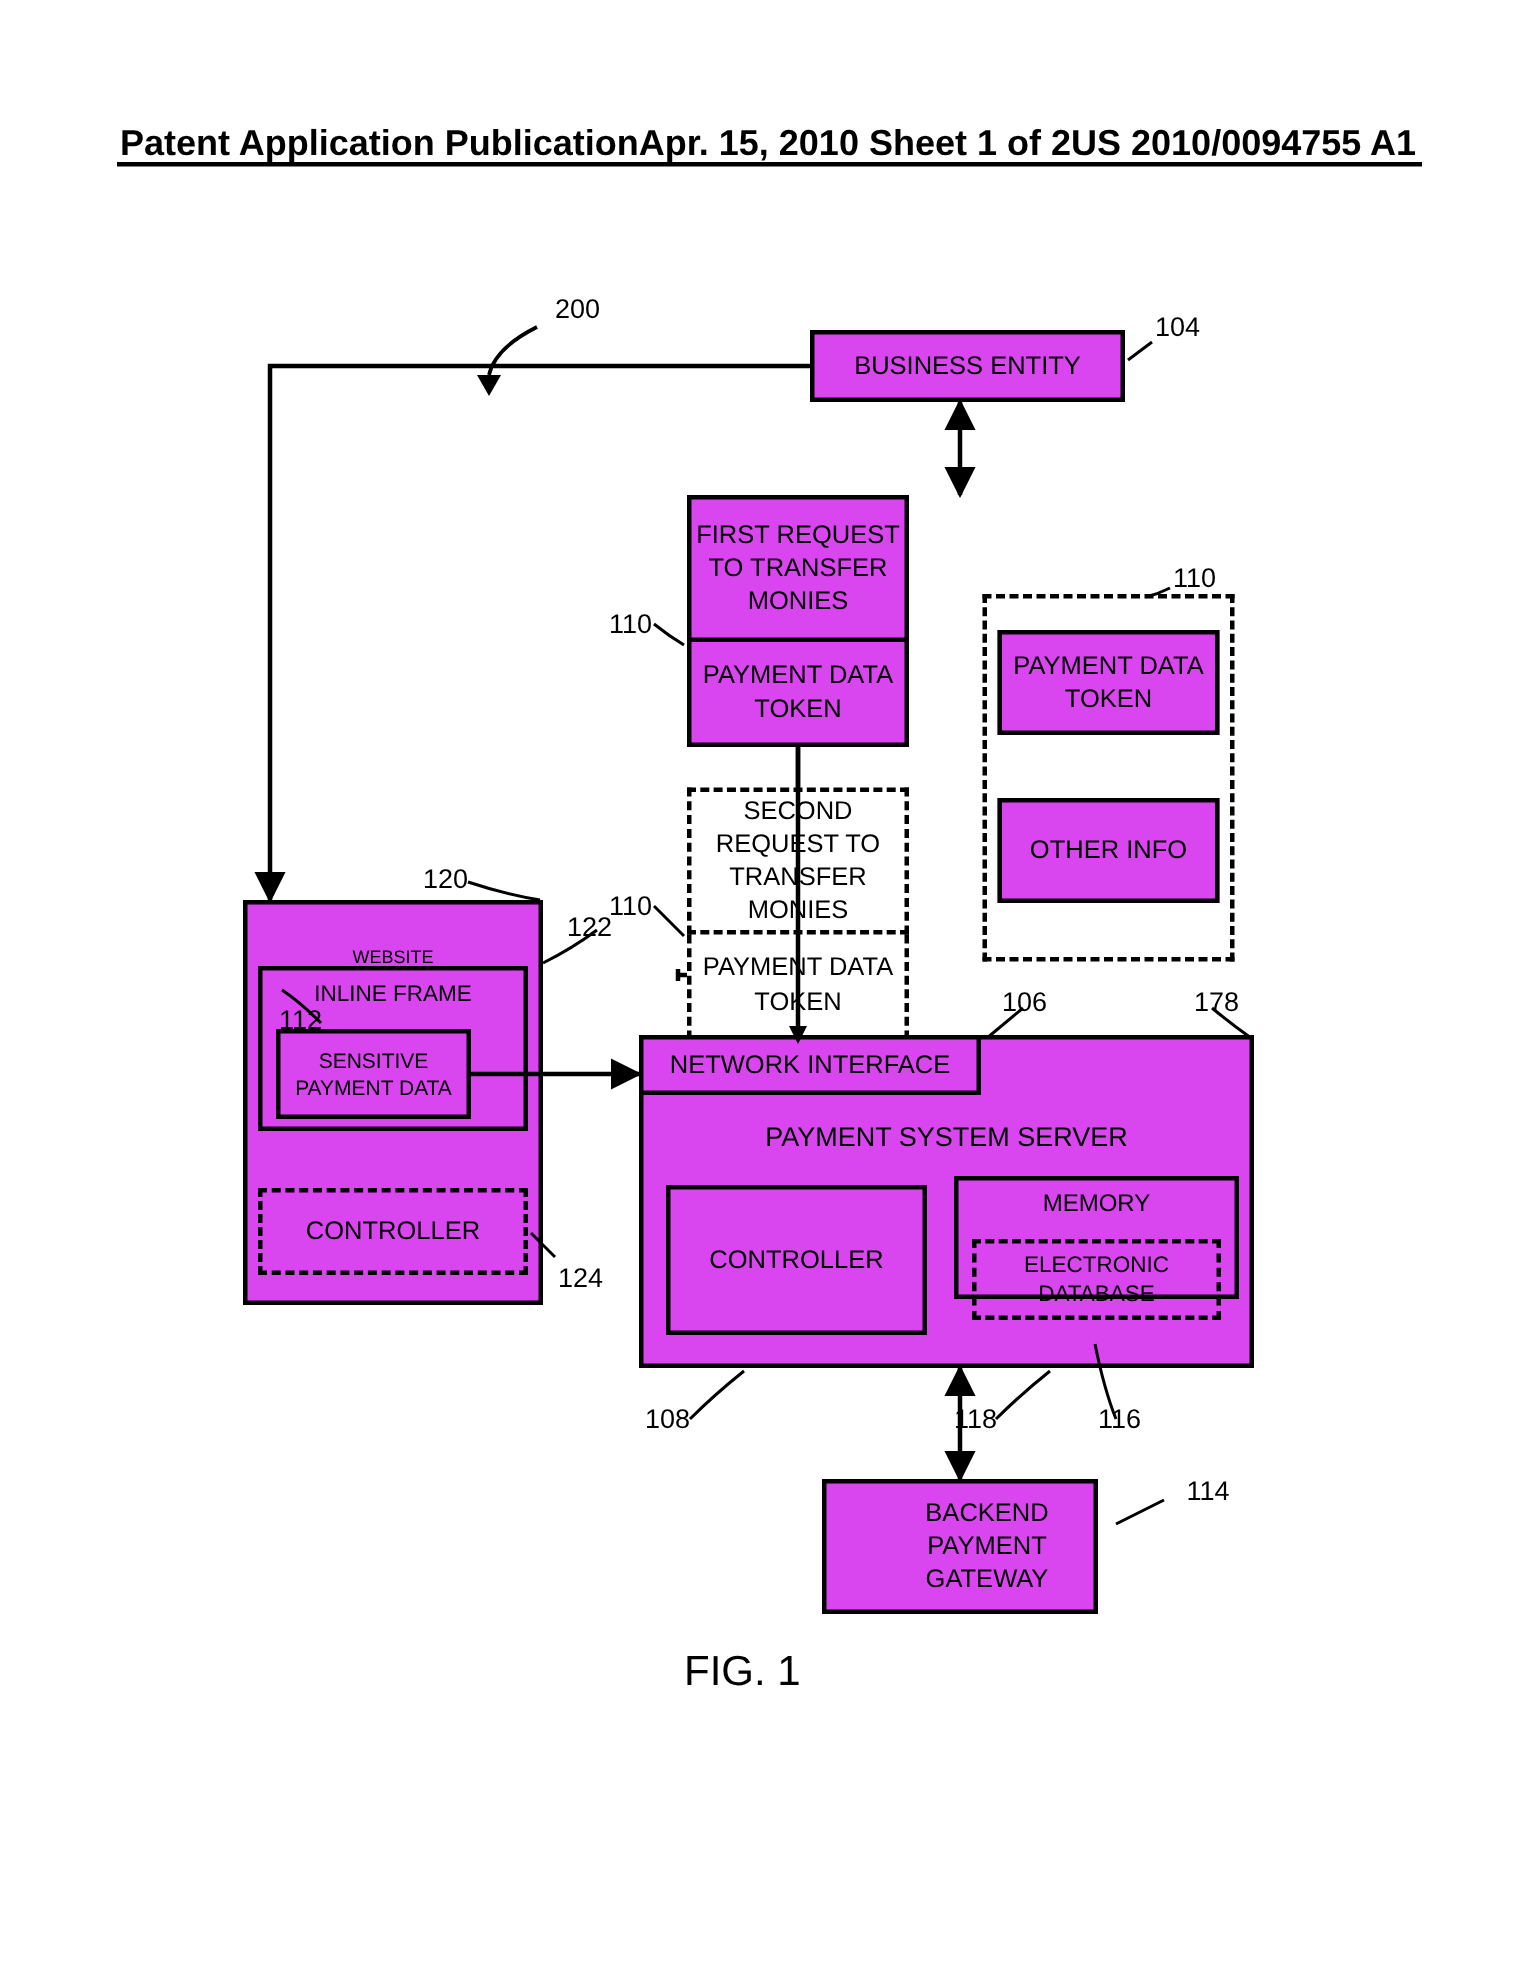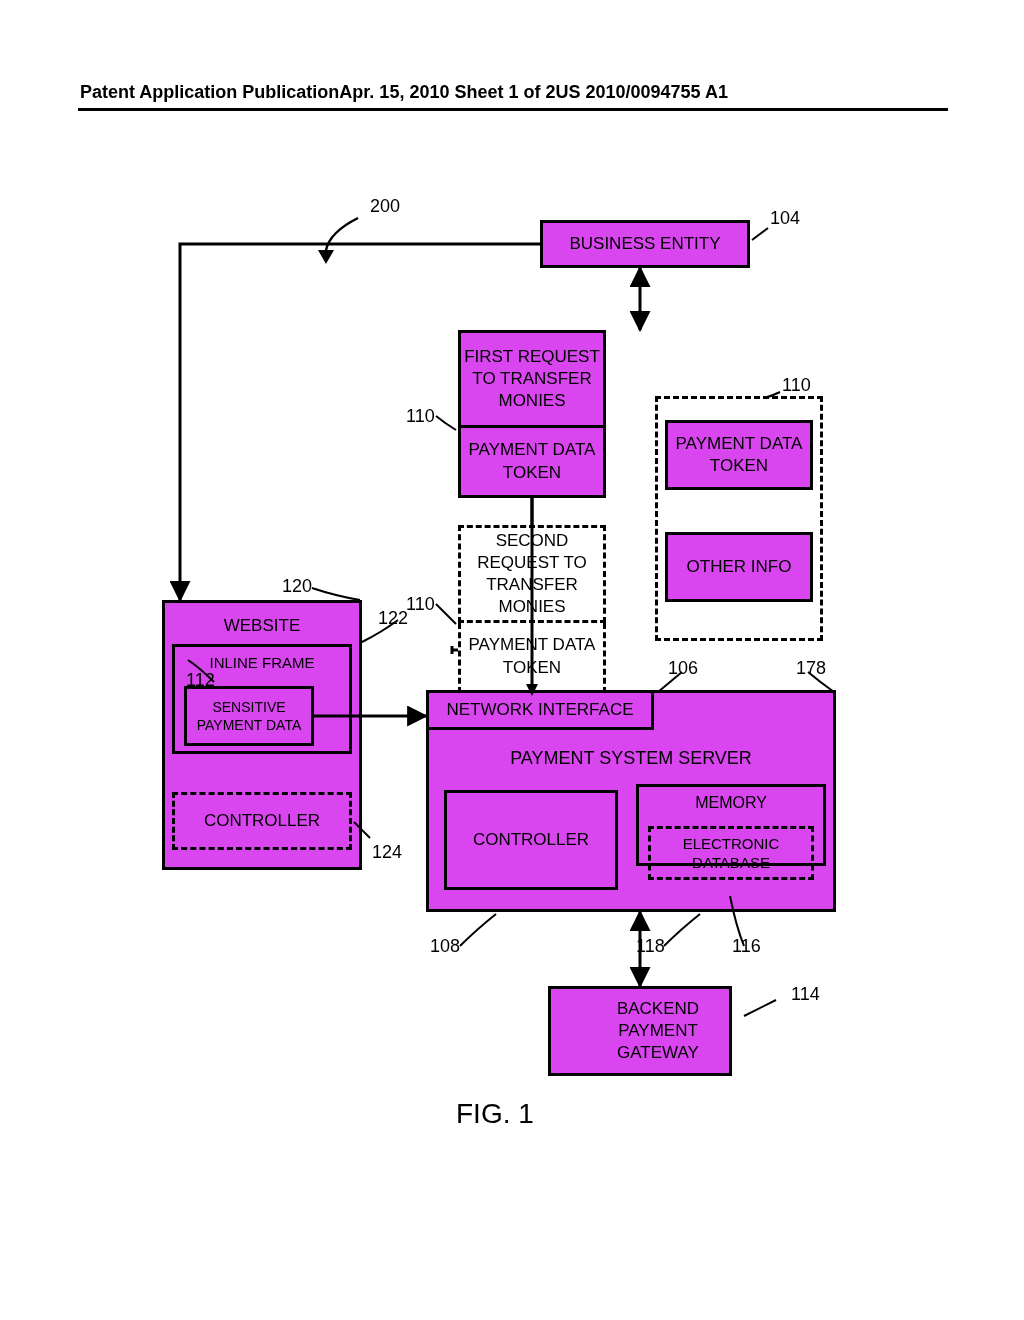--- a/index.html
+++ b/index.html
@@ -16,22 +16,23 @@
     width: 1024px;
     height: 1320px;
   }
   .header {
     position: absolute;
     top: 82px;
     left: 0;
     width: 100%;
     padding: 0 80px;
     display: flex;
+    justify-content: space-between;
     font-weight: bold;
-    font-size: 18px;
+    font-size: 24px;
   }
   .rule {
     position: absolute;
     top: 108px;
     left: 78px;
     width: 870px;
     height: 3px;
     background: #000;
   }
   .box {
@@ -71,21 +72,21 @@
   .token-a         { left: 458px; top: 428px; width: 148px; height: 70px; border-top: none; }
 
   .second-request  { left: 458px; top: 525px; width: 148px; height: 98px; }
   .token-b         { left: 458px; top: 623px; width: 148px; height: 70px; border-top: none; }
 
   .right-dashed    { left: 655px; top: 396px; width: 168px; height: 245px; }
   .token-c         { left: 665px; top: 420px; width: 148px; height: 70px; }
   .other-info      { left: 665px; top: 532px; width: 148px; height: 70px; }
 
   .website-outer   { left: 162px; top: 600px; width: 200px; height: 270px; padding-top: 8px; justify-content: flex-start; }
-  .website-title   { margin-top: 4px; margin-bottom: 6px; font-size: 17px; }
+  .website-title   { margin-top: 20px; margin-bottom: 6px; font-size: 12px; }
   .inline-frame    { left: 172px; top: 644px; width: 180px; height: 110px; justify-content: flex-start; padding-top: 6px; }
   .inline-title    { margin-bottom: 4px; font-size: 15px; }
   .sensitive       { left: 184px; top: 686px; width: 130px; height: 60px; font-size: 14px; }
 
   .validator       { left: 172px; top: 792px; width: 180px; height: 58px; }
 
   .server-outer    { left: 426px; top: 690px; width: 410px; height: 222px; }
   .net-if          { left: 426px; top: 690px; width: 228px; height: 40px; border-bottom: none;}
   .server-title    { position: absolute; left: 426px; top: 748px; width: 410px; text-align: center; font-size: 18px; }
   .controller      { left: 444px; top: 790px; width: 174px; height: 100px; }

